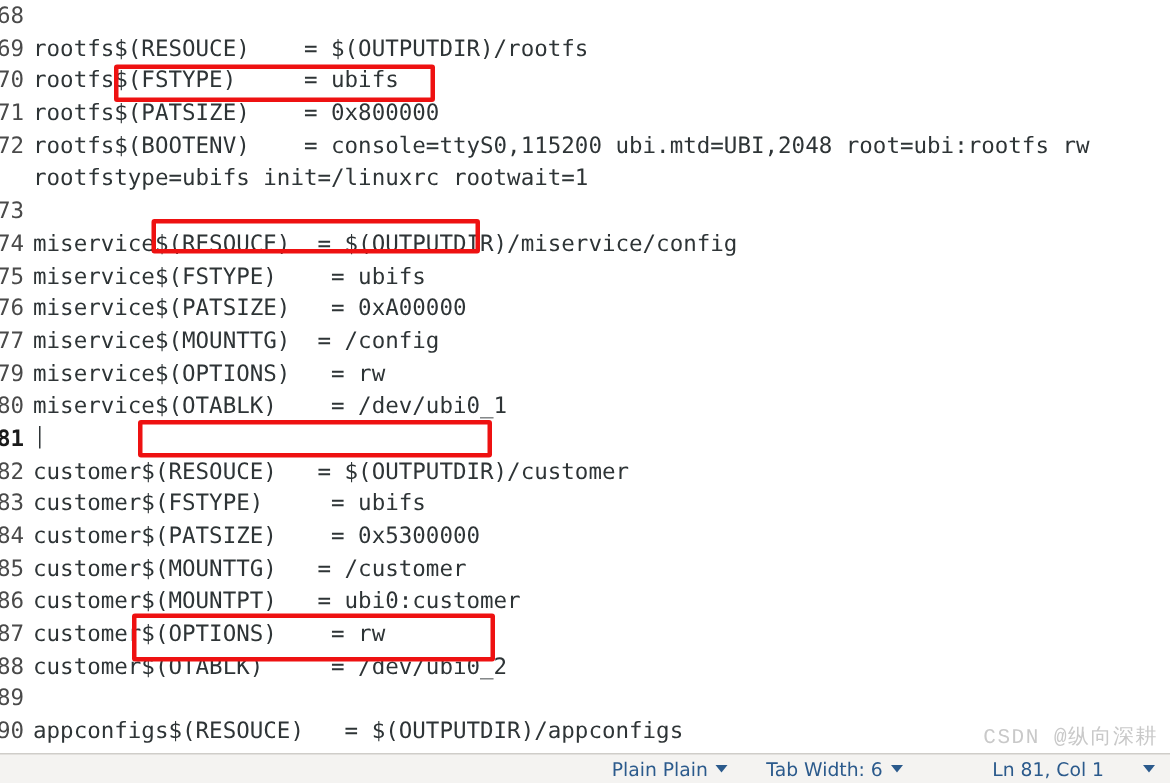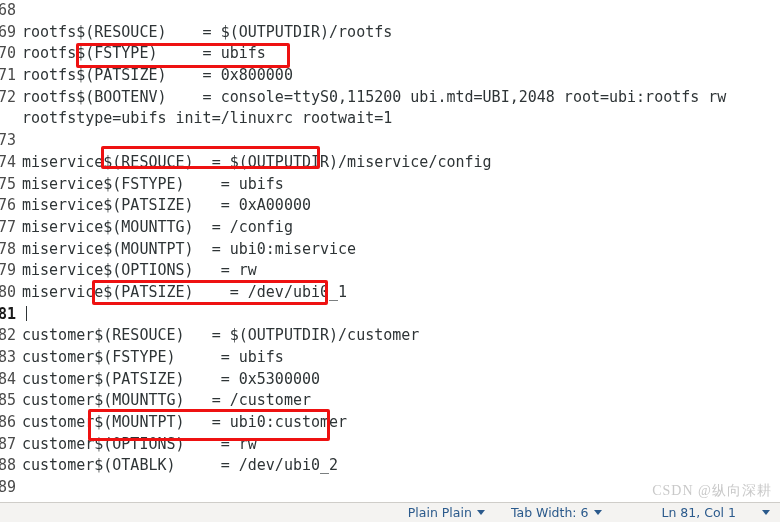--- a/index.html
+++ b/index.html
@@ -78,21 +78,21 @@
     box-sizing: border-box;
     pointer-events: none;
     background: transparent;
   }
 
   
   #watermark {
     position: absolute;
     right: 8px;
     bottom: 22px;
-    font-family: Liberation Serif, serif;
+    font-family: Liberation Mono, monospace;
     font-size: 14px;
     color: #c9c9c9;
     letter-spacing: 1px;
     white-space: nowrap;
     user-select: none;
   }
 
   
   #statusbar {
     position: absolute;
@@ -143,23 +143,22 @@
         <div class="code-line"><span class="gutter">69</span><span class="code-text">rootfs$(RESOUCE)    = $(OUTPUTDIR)/rootfs</span></div>
         <div class="code-line"><span class="gutter">70</span><span class="code-text">rootfs$(FSTYPE)     = ubifs</span></div>
         <div class="code-line"><span class="gutter">71</span><span class="code-text">rootfs$(PATSIZE)    = 0x800000</span></div>
         <div class="code-line"><span class="gutter">72</span><span class="code-text">rootfs$(BOOTENV)    = console=ttyS0,115200 ubi.mtd=UBI,2048 root=ubi:rootfs rw</span></div>
         <div class="code-line wrap"><span class="gutter"></span><span class="code-text">rootfstype=ubifs init=/linuxrc rootwait=1</span></div>
         <div class="code-line"><span class="gutter">73</span><span class="code-text"></span></div>
         <div class="code-line"><span class="gutter">74</span><span class="code-text">miservice$(RESOUCE)  = $(OUTPUTDIR)/miservice/config</span></div>
         <div class="code-line"><span class="gutter">75</span><span class="code-text">miservice$(FSTYPE)    = ubifs</span></div>
         <div class="code-line"><span class="gutter">76</span><span class="code-text">miservice$(PATSIZE)   = 0xA00000</span></div>
         <div class="code-line"><span class="gutter">77</span><span class="code-text">miservice$(MOUNTTG)  = /config</span></div>
-        <div class="code-line"><span class="gutter">78</span><span class="code-text">miservice$(MOUNTPT)  = ubi0:miservice</span></div>
         <div class="code-line"><span class="gutter">79</span><span class="code-text">miservice$(OPTIONS)   = rw</span></div>
-        <div class="code-line"><span class="gutter">80</span><span class="code-text">miservice$(PATSIZE)    = /dev/ubi0_1</span></div>
+        <div class="code-line"><span class="gutter">80</span><span class="code-text">miservice$(OTABLK)    = /dev/ubi0_1</span></div>
         <div class="code-line"><span class="gutter current">81</span><span class="code-text"></span><span class="caret"></span></div>
         <div class="code-line"><span class="gutter">82</span><span class="code-text">customer$(RESOUCE)   = $(OUTPUTDIR)/customer</span></div>
         <div class="code-line"><span class="gutter">83</span><span class="code-text">customer$(FSTYPE)     = ubifs</span></div>
         <div class="code-line"><span class="gutter">84</span><span class="code-text">customer$(PATSIZE)    = 0x5300000</span></div>
         <div class="code-line"><span class="gutter">85</span><span class="code-text">customer$(MOUNTTG)   = /customer</span></div>
         <div class="code-line"><span class="gutter">86</span><span class="code-text">customer$(MOUNTPT)   = ubi0:customer</span></div>
         <div class="code-line"><span class="gutter">87</span><span class="code-text">customer$(OPTIONS)    = rw</span></div>
         <div class="code-line"><span class="gutter">88</span><span class="code-text">customer$(OTABLK)     = /dev/ubi0_2</span></div>
         <div class="code-line"><span class="gutter">89</span><span class="code-text"></span></div>
         <div class="code-line"><span class="gutter">90</span><span class="code-text">appconfigs$(RESOUCE)   = $(OUTPUTDIR)/appconfigs</span></div>

